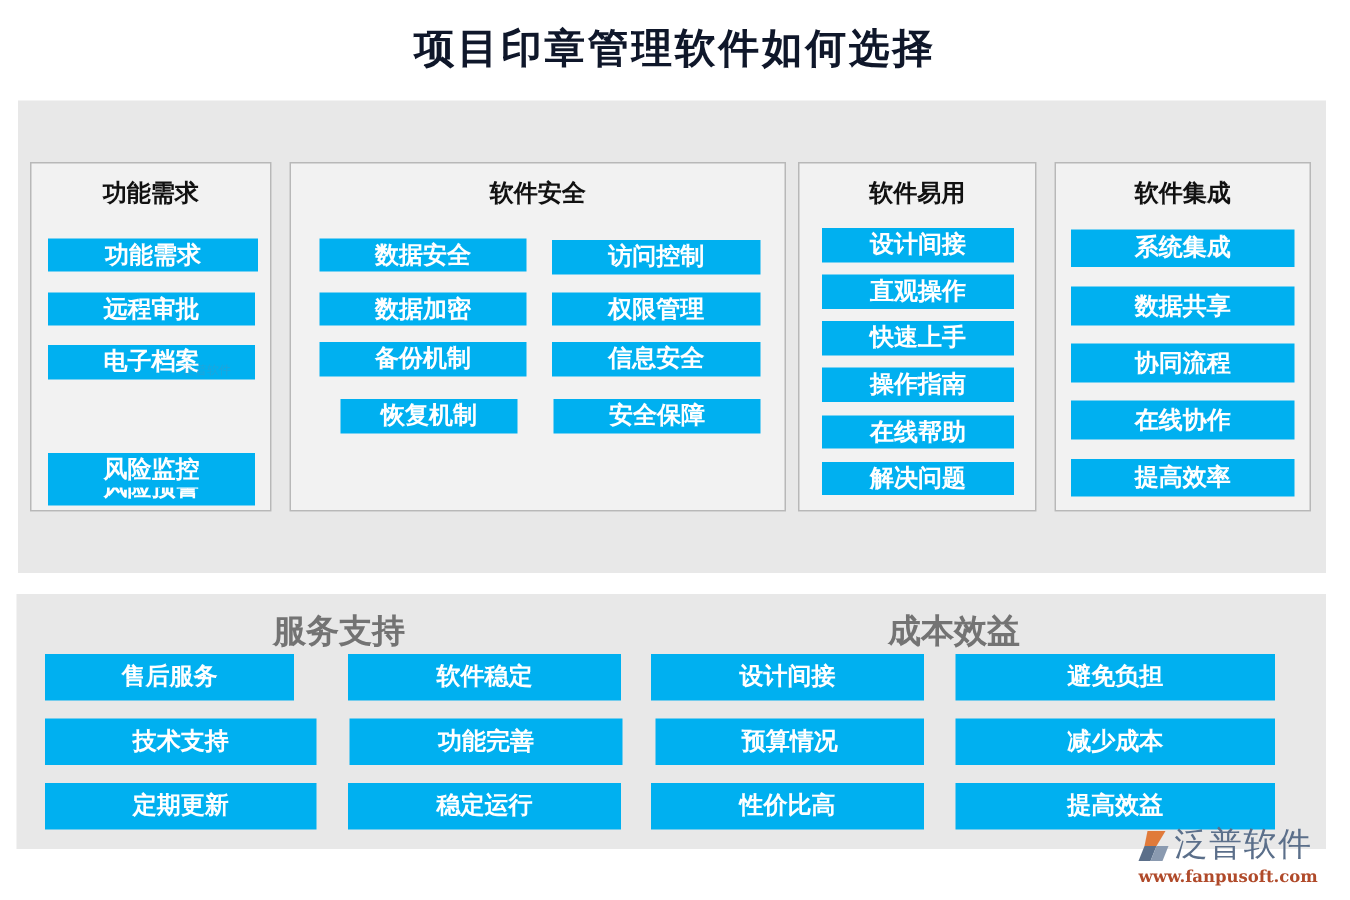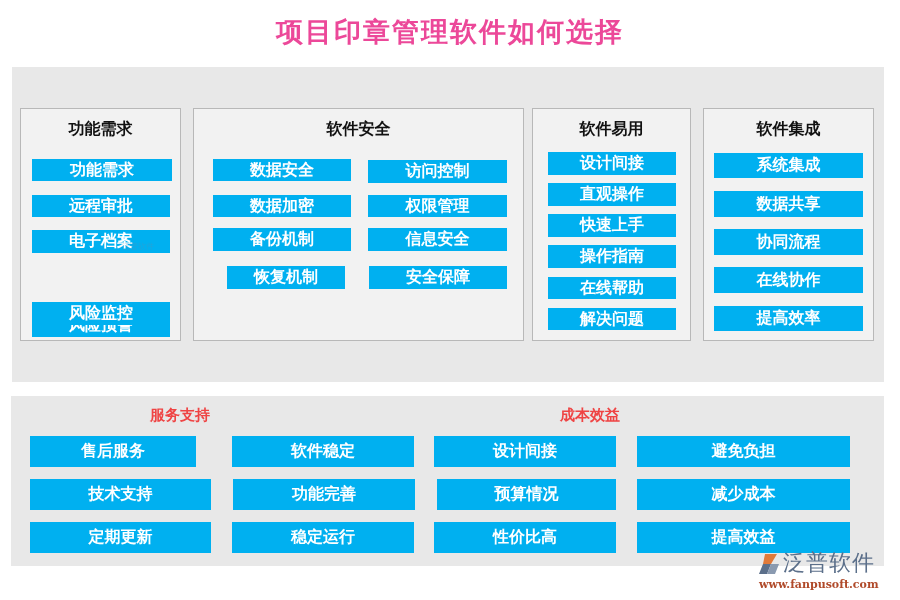--- a/index.html
+++ b/index.html
@@ -3,42 +3,42 @@
   <meta charset="utf-8">
   <style>
     html, body { margin: 0; padding: 0; }
     body {
       width: 900px; height: 600px; position: relative; overflow: hidden;
       background: #ffffff;
       font-family: "DejaVu Sans", "Liberation Sans", sans-serif;
     }
     .title {
       position: absolute; left: 0; top: 14px; width: 900px; text-align: center;
-      font-size: 27px; font-weight: bold; color: #ec4899; letter-spacing: 2px;
+      font-size: 27px; font-weight: bold; color: #0f172a; letter-spacing: 2px;
     }
     .panel { position: absolute; background: #e8e8e8; }
     .panel-top { left: 12px; top: 67px; width: 872px; height: 315px; }
     .panel-bottom { left: 11px; top: 396px; width: 873px; height: 170px; }
     .box {
       position: absolute; top: 108px; height: 233px;
       background: #f2f2f2; border: 1px solid #b8b8b8; box-sizing: border-box;
     }
     .box-title {
       position: absolute; left: 0; width: 100%; top: 10px; text-align: center;
       font-size: 16px; font-weight: bold; color: #111;
     }
     .btn {
       position: absolute; background: #00b0f0; color: #ffffff;
       font-weight: bold; text-align: center; font-size: 16px;
       display: flex; align-items: center; justify-content: center;
       box-sizing: border-box; cursor: pointer;
     }
     .sec-title {
-      position: absolute; font-size: 15px; font-weight: bold; color: #ef4444;
-      text-align: left;
+      position: absolute; font-size: 22px; font-weight: bold; color: #737373;
+      text-align: right;
     }
     .bbtn { height: 31px; }
     .logo {
       position: absolute; right: 10px; bottom: 4px; width: 135px; height: 48px;
     }
     .logo-cn {
       position: absolute; left: 28px; top: 0; font-size: 22px; color: #5b6f8a;
       letter-spacing: 1px;
     }
     .logo-url {

